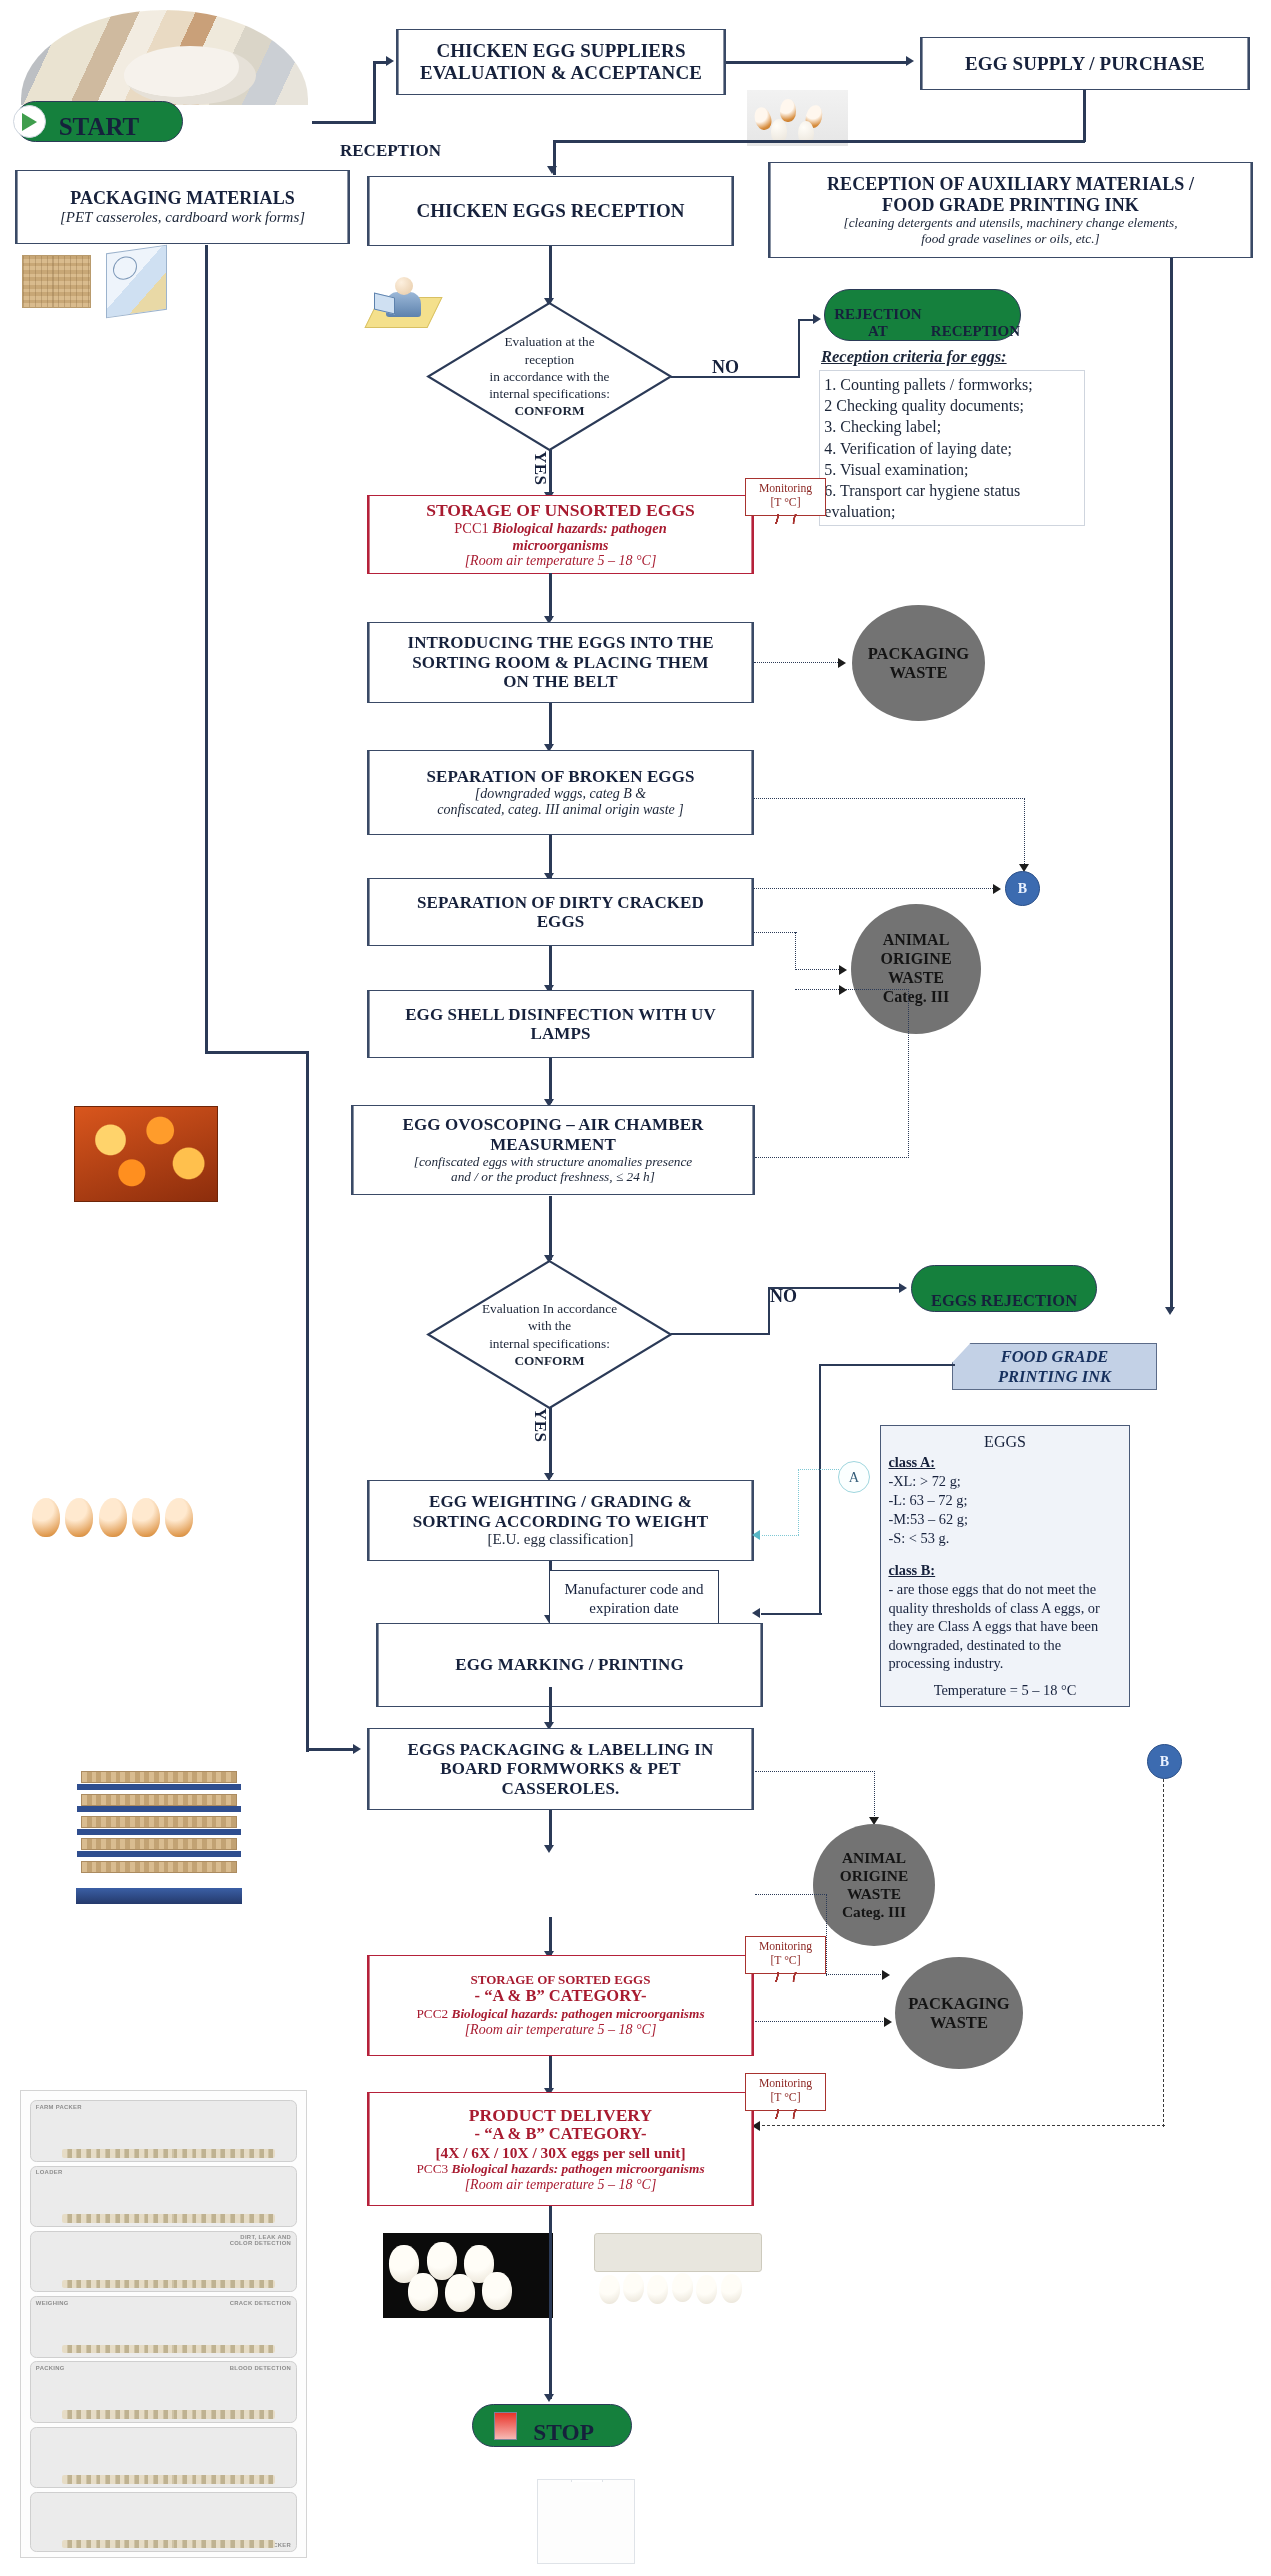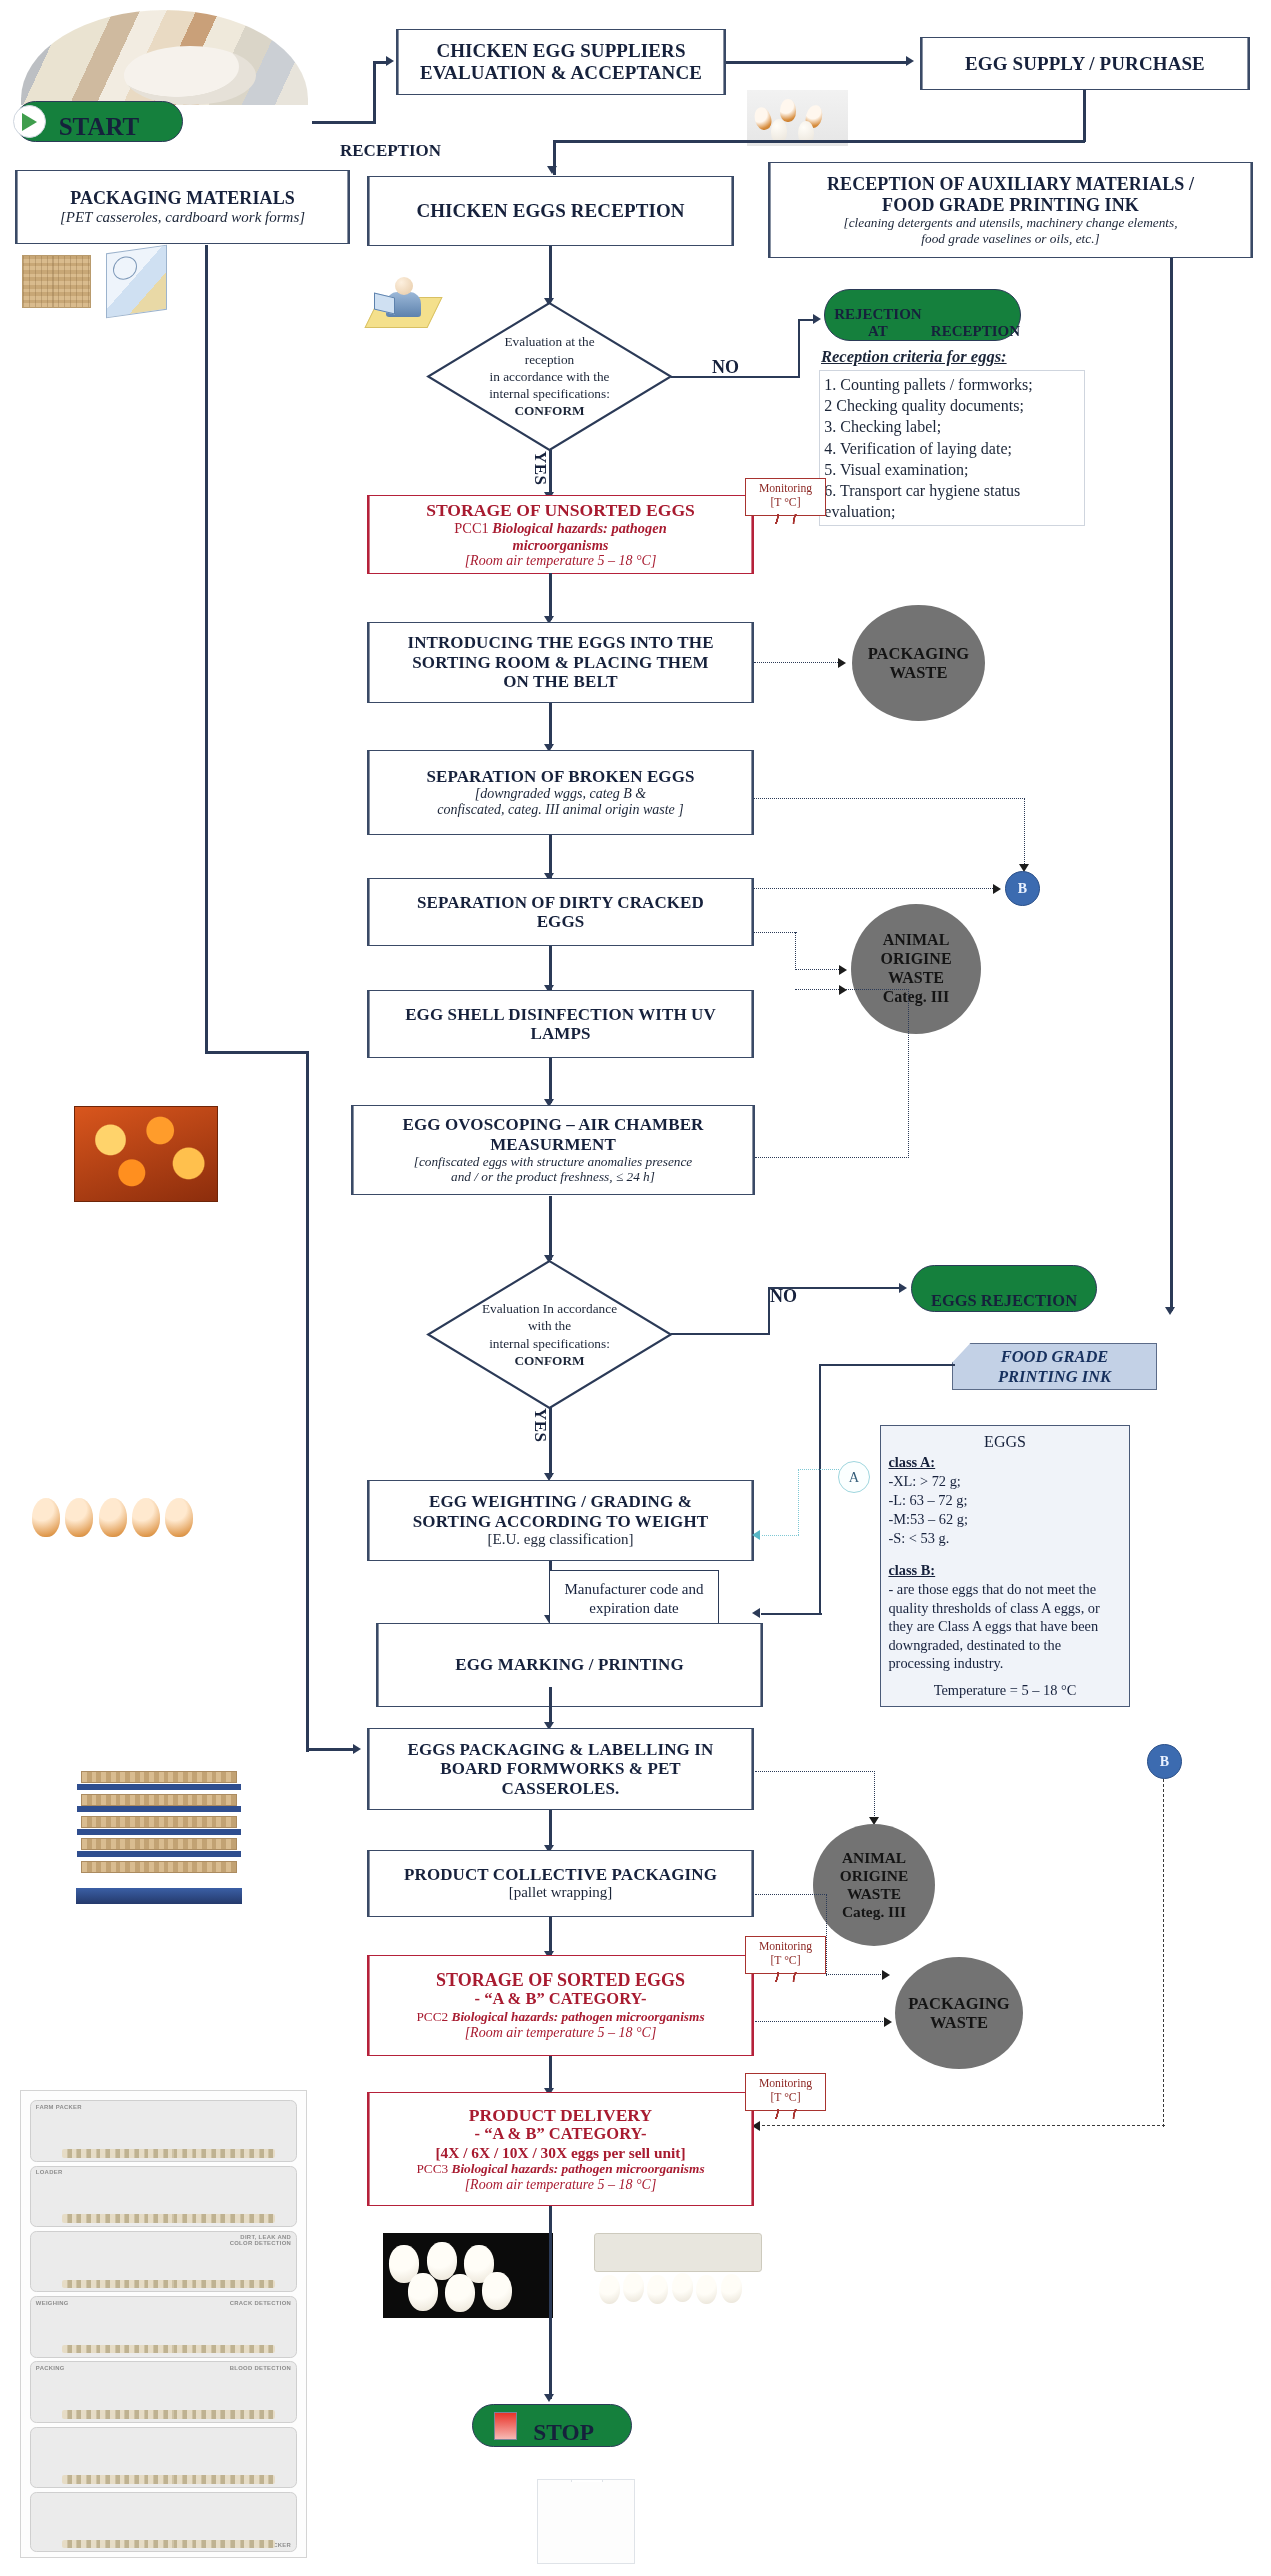--- a/index.html
+++ b/index.html
@@ -666,43 +666,39 @@
   <div class="cnode" style="left:1147px; top:1744px; width:35px; height:35px; font-size:14px;">
     <span>B</span>
   </div>
   <div class="dln vd" style="left:1163px; top:1779px; height:348px;"></div>
   <div class="dln hd" style="left:762px; top:2125px; width:403px;"></div>
   <div class="ar l lk" style="left:752px; top:2121px;"></div>
 
   <div class="ln" style="left:549px; top:1810px; width:2.7px; height:37px;"></div>
   <div class="ar d" style="left:544px; top:1845px;"></div>
 
-  <div class="pbox" style="left:367px; top:1850px; width:387px; height:67px;">
-    <div class="t1" style="font-size:17px;">PRODUCT COLLECTIVE PACKAGING</div>
-    <div class="t2n" style="font-size:15px;">[pallet wrapping]</div>
-  </div>
 
   <div class="dln h" style="left:755px; top:1894px; width:72px;"></div>
   <div class="dln v" style="left:826px; top:1894px; height:82px;"></div>
   <div class="dln h" style="left:826px; top:1974px; width:59px;"></div>
   <div class="ar r rk" style="left:882px; top:1970px;"></div>
 
   <div class="dln h" style="left:755px; top:2021px; width:130px;"></div>
   <div class="ar r rk" style="left:884px; top:2017px;"></div>
 
   <div class="wnode" style="left:895px; top:1957px; width:128px; height:112px; font-size:16.5px;">
     <div>PACKAGING</div>
     <div>WASTE</div>
   </div>
 
   <div class="ln" style="left:549px; top:1917px; width:2.7px; height:38px;"></div>
   <div class="ar d" style="left:544px; top:1951px;"></div>
 
   <div class="rbox" style="left:367px; top:1955px; width:387px; height:101px;">
-    <div class="rt1" style="font-size:18px;">STORAGE OF SORTED EGGS</div>
+    <div class="rt1" style="font-size:13px;">STORAGE OF SORTED EGGS</div>
     <div class="rt1" style="font-size:16.5px;">- “A &amp; B” CATEGORY-</div>
     <div style="font-size:13.3px;">
       <span style="font-weight:normal;color:#a81b30;">PCC2 </span><span style="font-style:italic;font-weight:bold;color:#a81b30;">Biological hazards: pathogen microorganisms</span>
     </div>
     <div class="rt3" style="font-size:14px;">[Room air temperature 5 – 18 °C]</div>
   </div>
   <div class="note" style="left:745px; top:1936px; width:81px; height:38px; font-size:11.7px;">
     <div>Monitoring</div>
     <div>[T °C]</div>
   </div>

